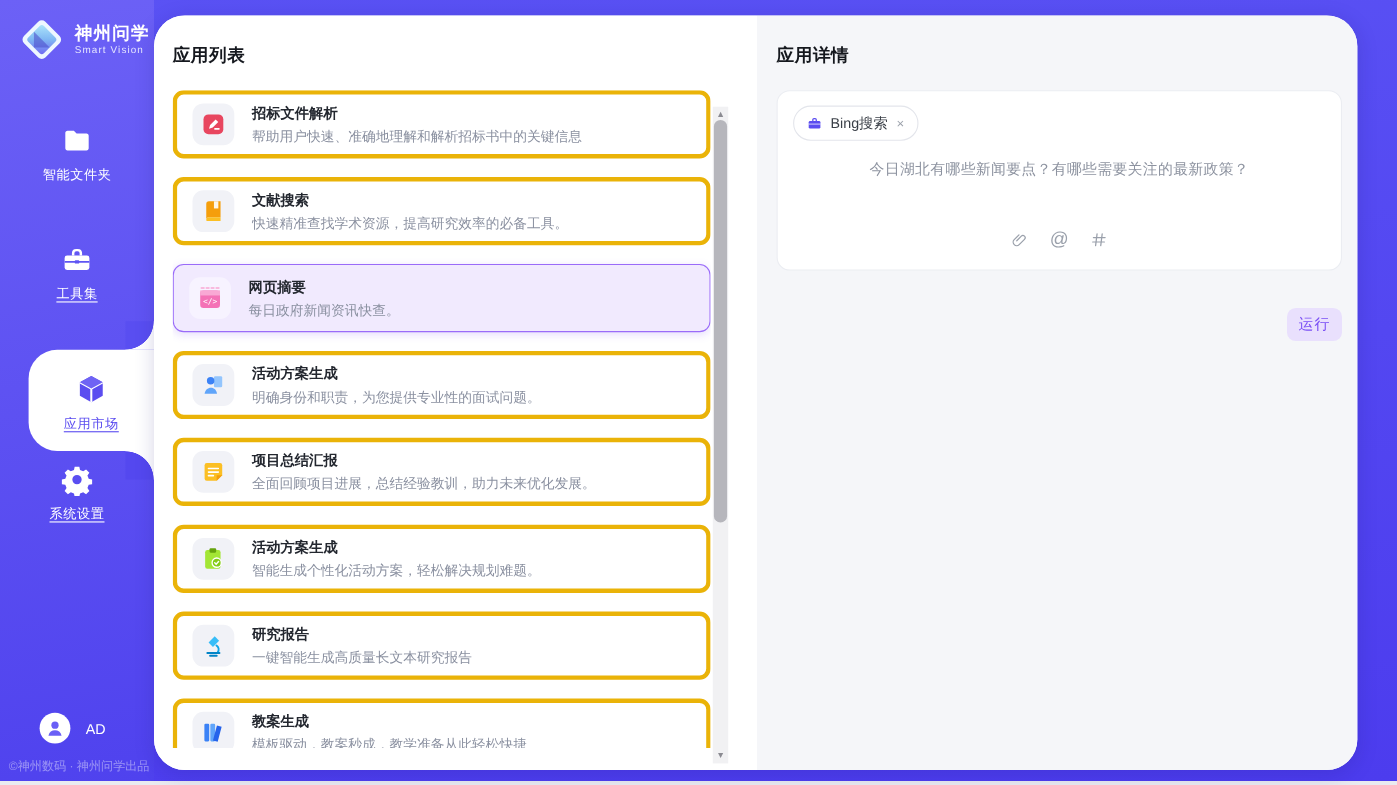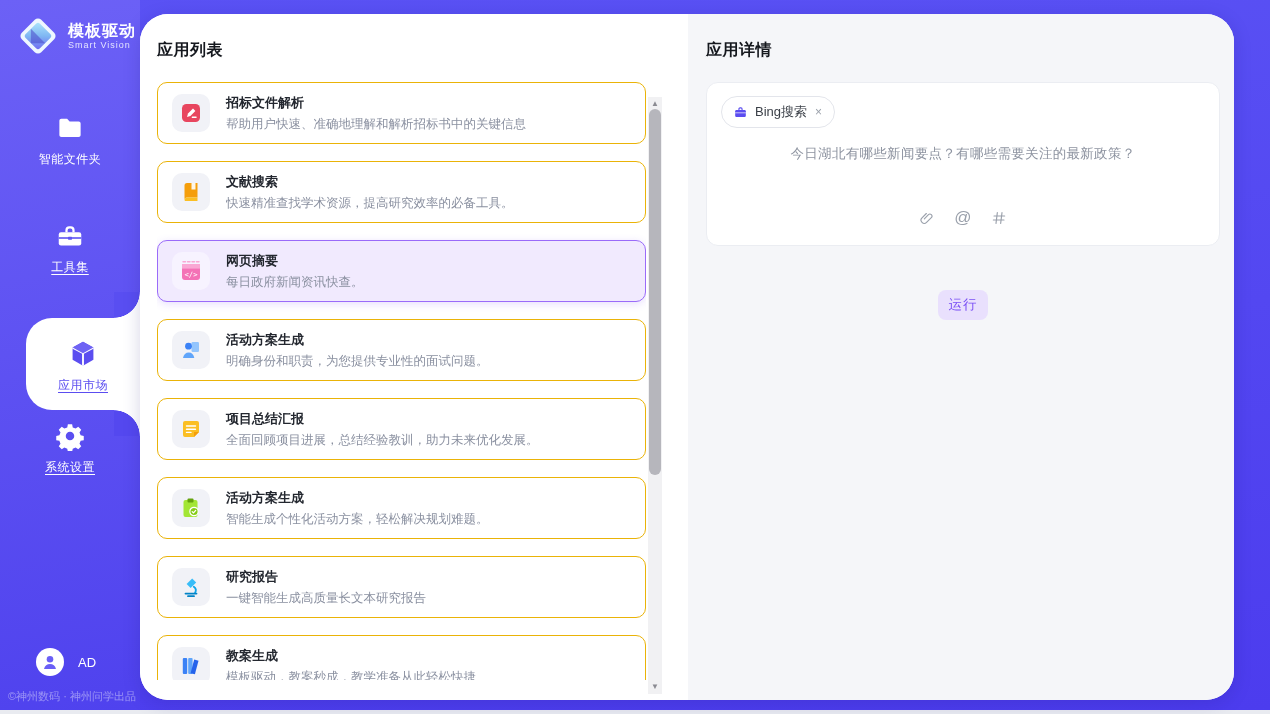--- a/index.html
+++ b/index.html
@@ -43,21 +43,21 @@
   .main { position:absolute; left:140px; top:14px; width:1094px; height:686px;
     border-radius:28px; overflow:hidden; display:flex; background:#fff;
     box-shadow:0 4px 18px rgba(30,20,120,.18); }
   .list-section { width:548px; background:#fff; padding:26px 0 0 17px; position:relative; }
   .detail-section { flex:1; background:#f5f6f9; padding:26px 14px 0 18px; display:flex; flex-direction:column; }
   .section-title { font-size:16px; font-weight:bold; color:#15181e; letter-spacing:.5px; }
 
   
   .cards-viewport { margin-top:21px; width:489px; height:598px; overflow:hidden; }
   .app-card { display:flex; align-items:center; gap:16px; height:62px; padding:0 14px;
-    border:1px solid #eab308; border-radius:10px; margin-bottom:17px; background:#fff; cursor:pointer; }
+    border:4px solid #eab308; border-radius:10px; margin-bottom:17px; background:#fff; cursor:pointer; }
   .app-card.selected { background:var(--selected-card-bg,#f1eafe);
     border:1px solid var(--selected-card-border,#9a6bf9);
     box-shadow:0 2px 8px rgba(122,79,245,.18); }
   .tile { width:38px; height:38px; border-radius:10px; background:#f1f2f7;
     display:flex; align-items:center; justify-content:center; flex:0 0 auto; }
   .app-card.selected .tile { background:#f7f3ff; }
   .app-texts { display:flex; flex-direction:column; gap:4px; min-width:0; }
   .app-name { font-size:13px; font-weight:bold; color:#23272f; }
   .app-desc { font-size:12.5px; color:#8a90a0; white-space:nowrap; overflow:hidden; }
 
@@ -73,21 +73,21 @@
   .detail-card { margin-top:21px; background:#fff; border:1px solid #ebedf2; border-radius:12px;
     height:164px; padding:13px 14px; display:flex; flex-direction:column;align-items:center; }
   .tag-pill { display:inline-flex; align-items:center; gap:7px; align-self:flex-start;
     border:1px solid #e3e5eb; border-radius:17px; padding:6px 11px; background:#fff; cursor:default; }
   .tag-label { font-size:13px; color:#3a3f47; }
   .tag-close { font-size:12px; color:#9aa0aa; cursor:pointer; padding:0 1px; }
   .prompt-text { margin-top:17px; font-size:13.5px; color:#8d93a0; letter-spacing:.3px; }
   .input-toolbar { margin-top:auto; display:flex; align-items:center; gap:19px; padding-bottom:4px; }
   .tb-icon { color:#9aa0ab; font-size:16px; display:flex; align-items:center; cursor:pointer; }
 
-  .run-row { display:flex; justify-content:center; margin-top:44px; }
+  .run-row { display:flex; justify-content:flex-end; margin-top:34px; }
   .run-btn { width:50px; height:30px; border:none; border-radius:8px;
     background:var(--run-bg,#e9e0fd); color:var(--run-fg,#7a4ff5);
     font-size:13.5px; font-family:inherit; cursor:pointer; letter-spacing:1px; }
 </style>
 </head>
 <body>
 
 <div class="frame">
 
   <div class="sidebar">
@@ -102,21 +102,21 @@
             </linearGradient>
           </defs>
           <g transform="rotate(45 24 24)">
             <rect x="9" y="9" width="30" height="30" rx="5" fill="#eef7ff"></rect>
             <rect x="13" y="13" width="22" height="22" rx="3" fill="url(#lgDia)"></rect>
             <path d="M13 24h22l-11 11z" fill="#4b49c9" opacity=".55"></path>
           </g>
         </svg>
       </span>
       <span>
-        <div class="logo-cn">模板驱动</div>
+        <div class="logo-cn">神州问学</div>
         <div class="logo-en">Smart Vision</div>
       </span>
     </div>
 
     <div class="nav" id="nav-list">
         <div class="nav-item">
           <span class="nav-icon">
             <svg viewBox="0 0 24 24" width="30" height="30">
     <path d="M3.5 6.2c0-.9.7-1.6 1.6-1.6h4.6l2 2.1h7.2c.9 0 1.6.7 1.6 1.6v9.2c0 .9-.7 1.6-1.6 1.6H5.1c-.9 0-1.6-.7-1.6-1.6z" fill="#fff"></path>
             </svg>

